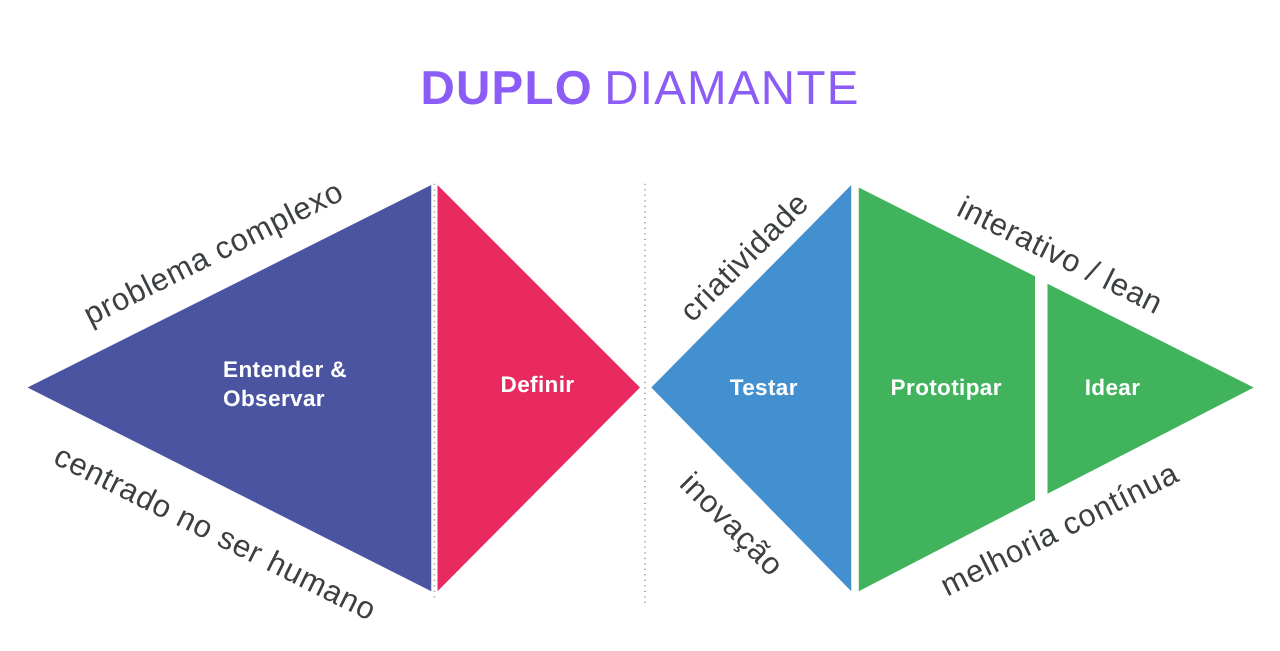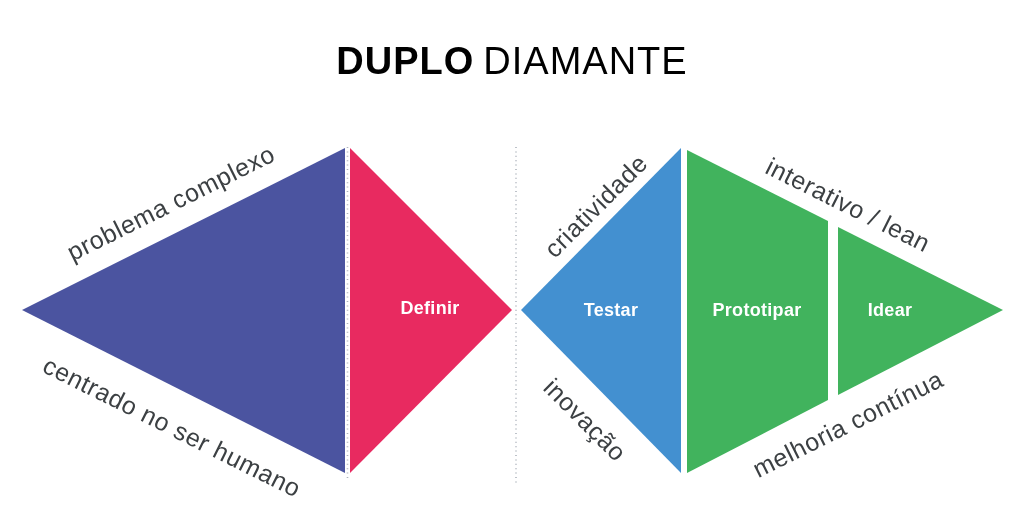--- a/index.html
+++ b/index.html
@@ -12,26 +12,26 @@
     position: relative;
     width: 1024px;
     height: 521px;
     background: #ffffff;
     overflow: hidden;
   }
   
   .title {
     position: absolute;
     left: 50%;
-    top: 42px;
+    top: 52px;
     transform: translateX(-50%);
     white-space: nowrap;
     font-size: 38px;
     letter-spacing: 1px;
-    color: #000000;
+    color: #8b5cf6;
     line-height: 1;
   }
   .title-bold   { font-weight: 700; margin-right: 9px; }
   .title-light  { font-weight: 400; }
 
   
   .shapes { position: absolute; left: 0; top: 0; }
   .dots {
     fill: none;
     stroke-width: 1.6;
@@ -75,20 +75,24 @@
   <svg class="shapes" width="1024" height="521" viewBox="0 0 1024 521" aria-hidden="true">
     <polygon points="22,310 345,148 345,473" fill="#4b54a0"></polygon>
     <polygon points="350,148 350,473 512,310" fill="#e82a60"></polygon>
     <polygon points="521,310 681,148 681,473" fill="#4390d0"></polygon>
     <polygon points="687,150 828,221 828,400 687,473" fill="#41b35d"></polygon>
     <polygon points="838,227 1003,310 838,395" fill="#41b35d"></polygon>
     <line class="dots" x1="347.5" y1="147" x2="347.5" y2="478" stroke="#adb3bc"></line>
     <line class="dots" x1="516" y1="147" x2="516" y2="483" stroke="#adb3bc"></line>
   </svg>
 
+  <div class="stage-label two-line" style="left:228px; top:307px">
+    <div>Entender &amp;</div>
+    <div>Observar</div>
+  </div>
   <div class="stage-label" style="left:430px; top:308px">Definir</div>
   <div class="stage-label" style="left:611px; top:310px">Testar</div>
   <div class="stage-label" style="left:757px; top:310px">Prototipar</div>
   <div class="stage-label" style="left:890px; top:310px">Idear</div>
 
   <div class="annot" style="left:171px; top:203px; --rot:-26.5deg">problema complexo</div>
   <div class="annot" style="left:172px; top:427px; --rot:26.5deg">centrado no ser humano</div>
   <div class="annot" style="left:596px; top:206px; --rot:-45deg">criatividade</div>
   <div class="annot" style="left:585px; top:420px; --rot:45deg">inovação</div>
   <div class="annot" style="left:848px; top:205px; --rot:26.5deg">interativo / lean</div>

